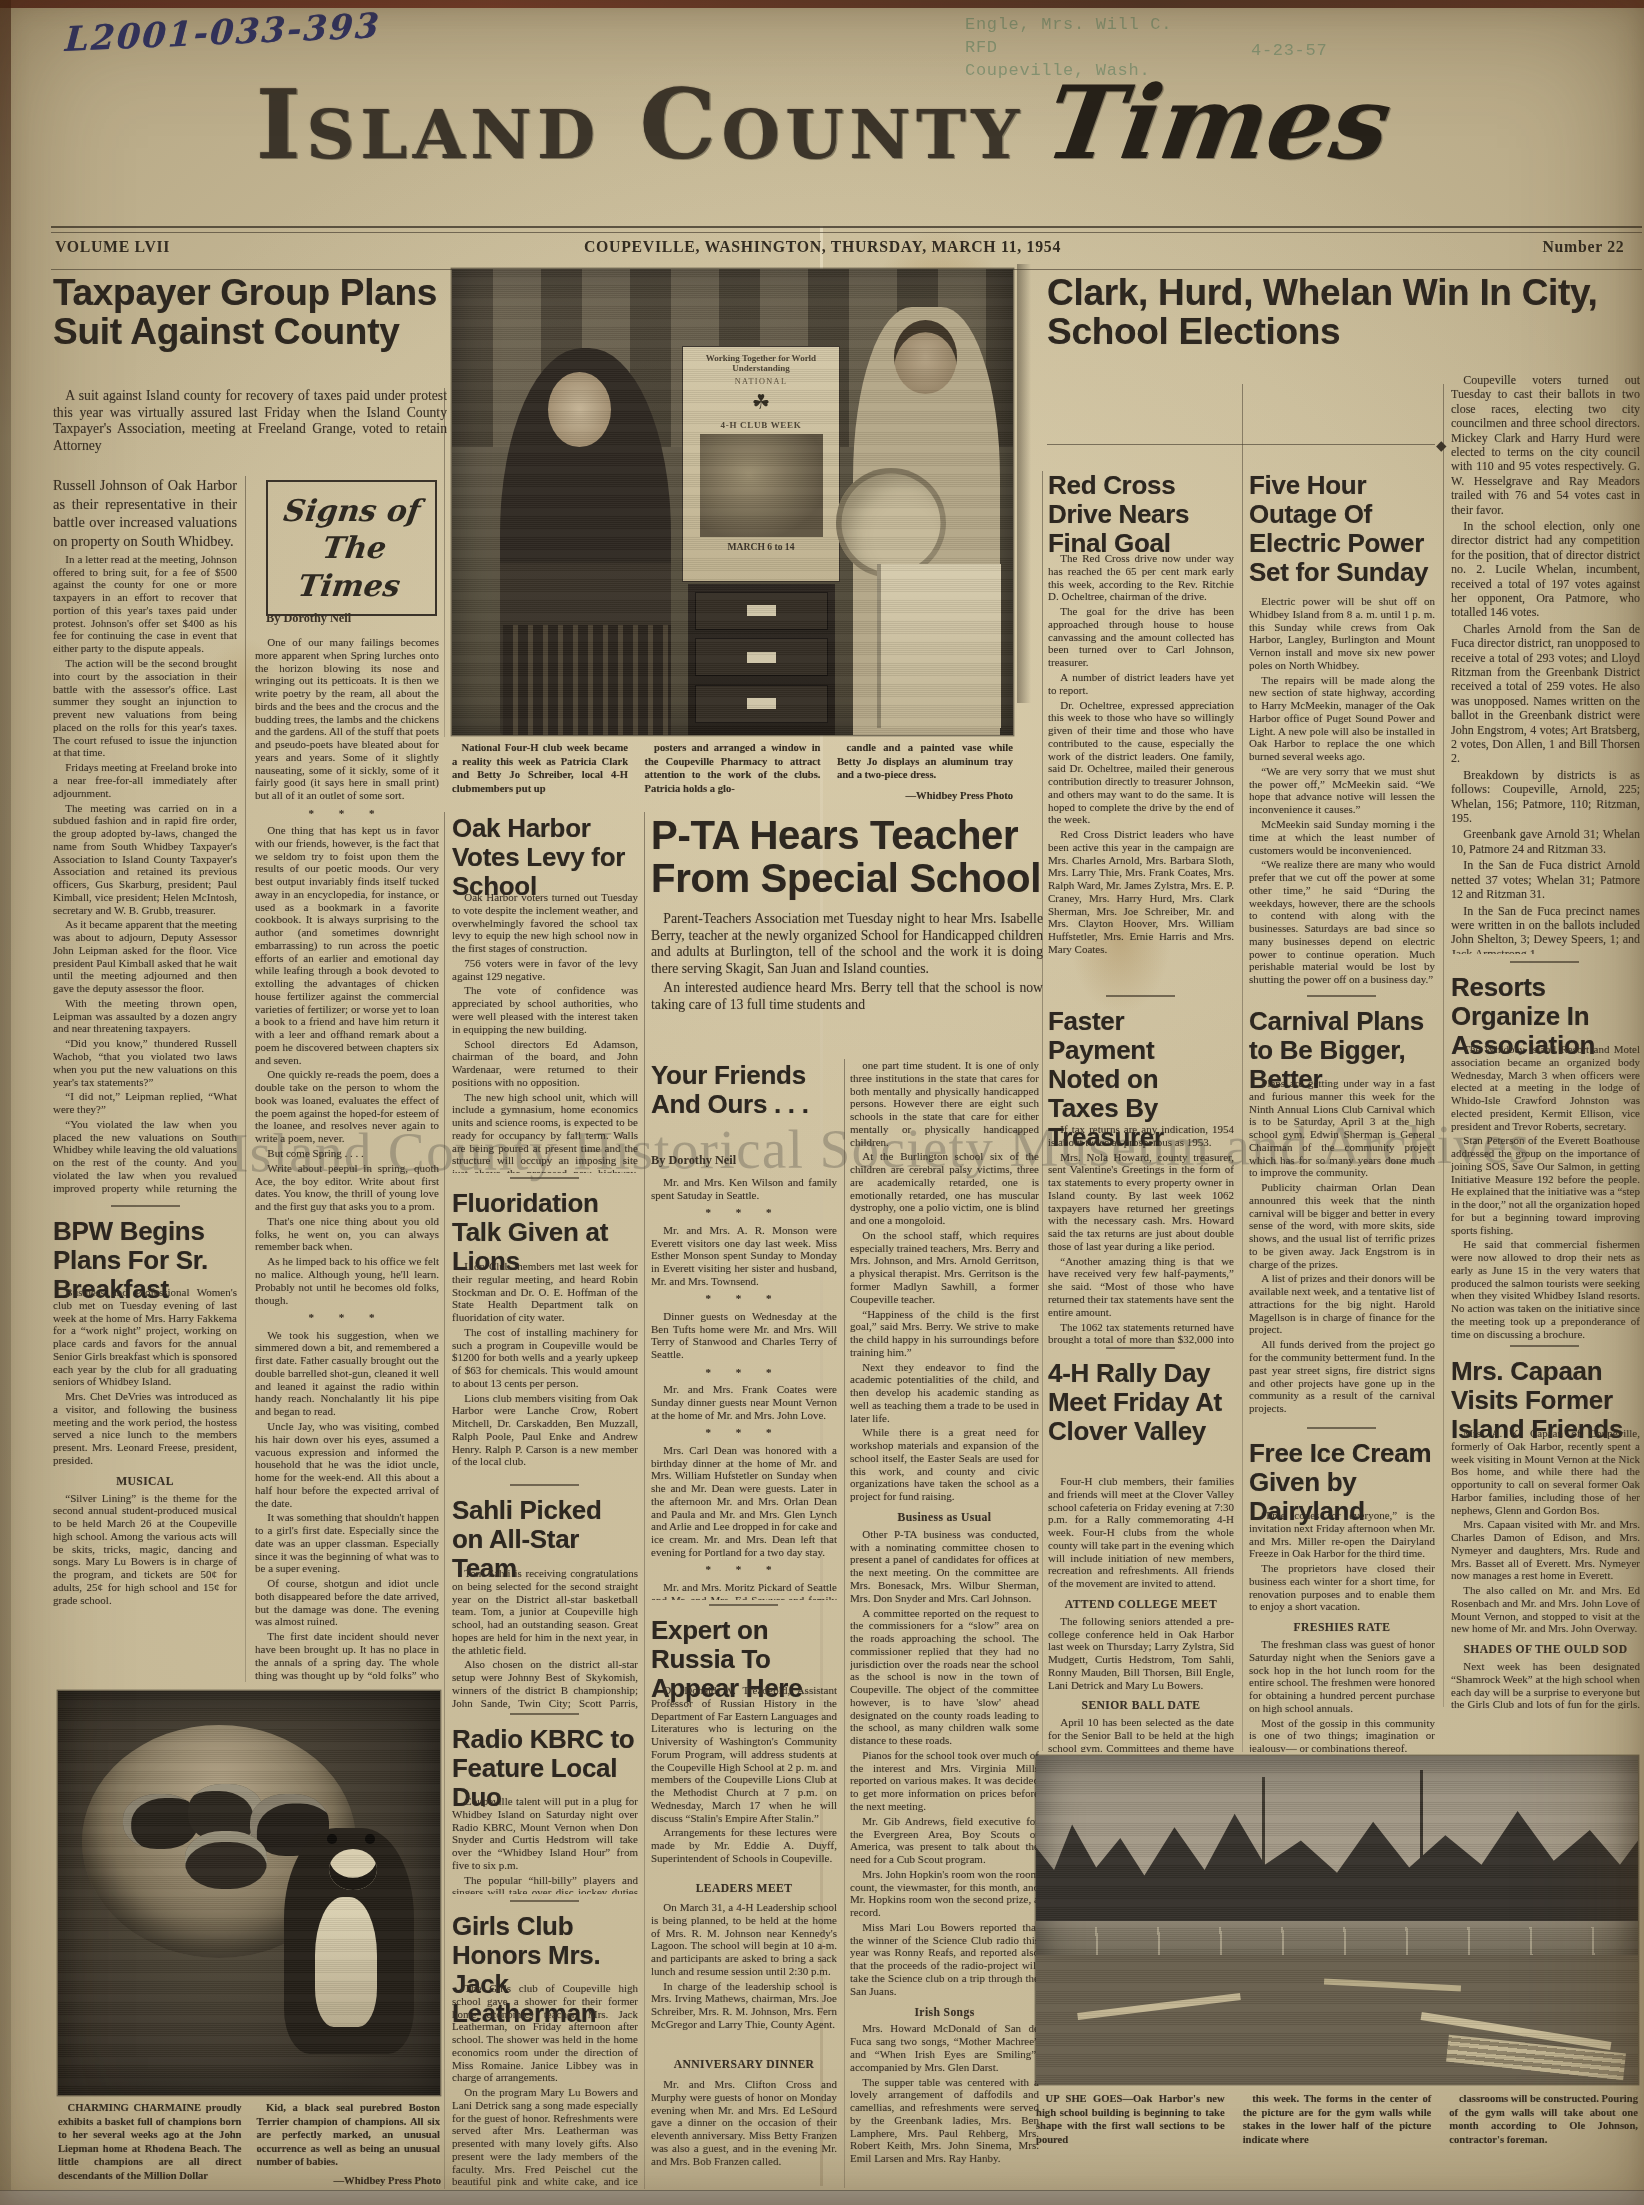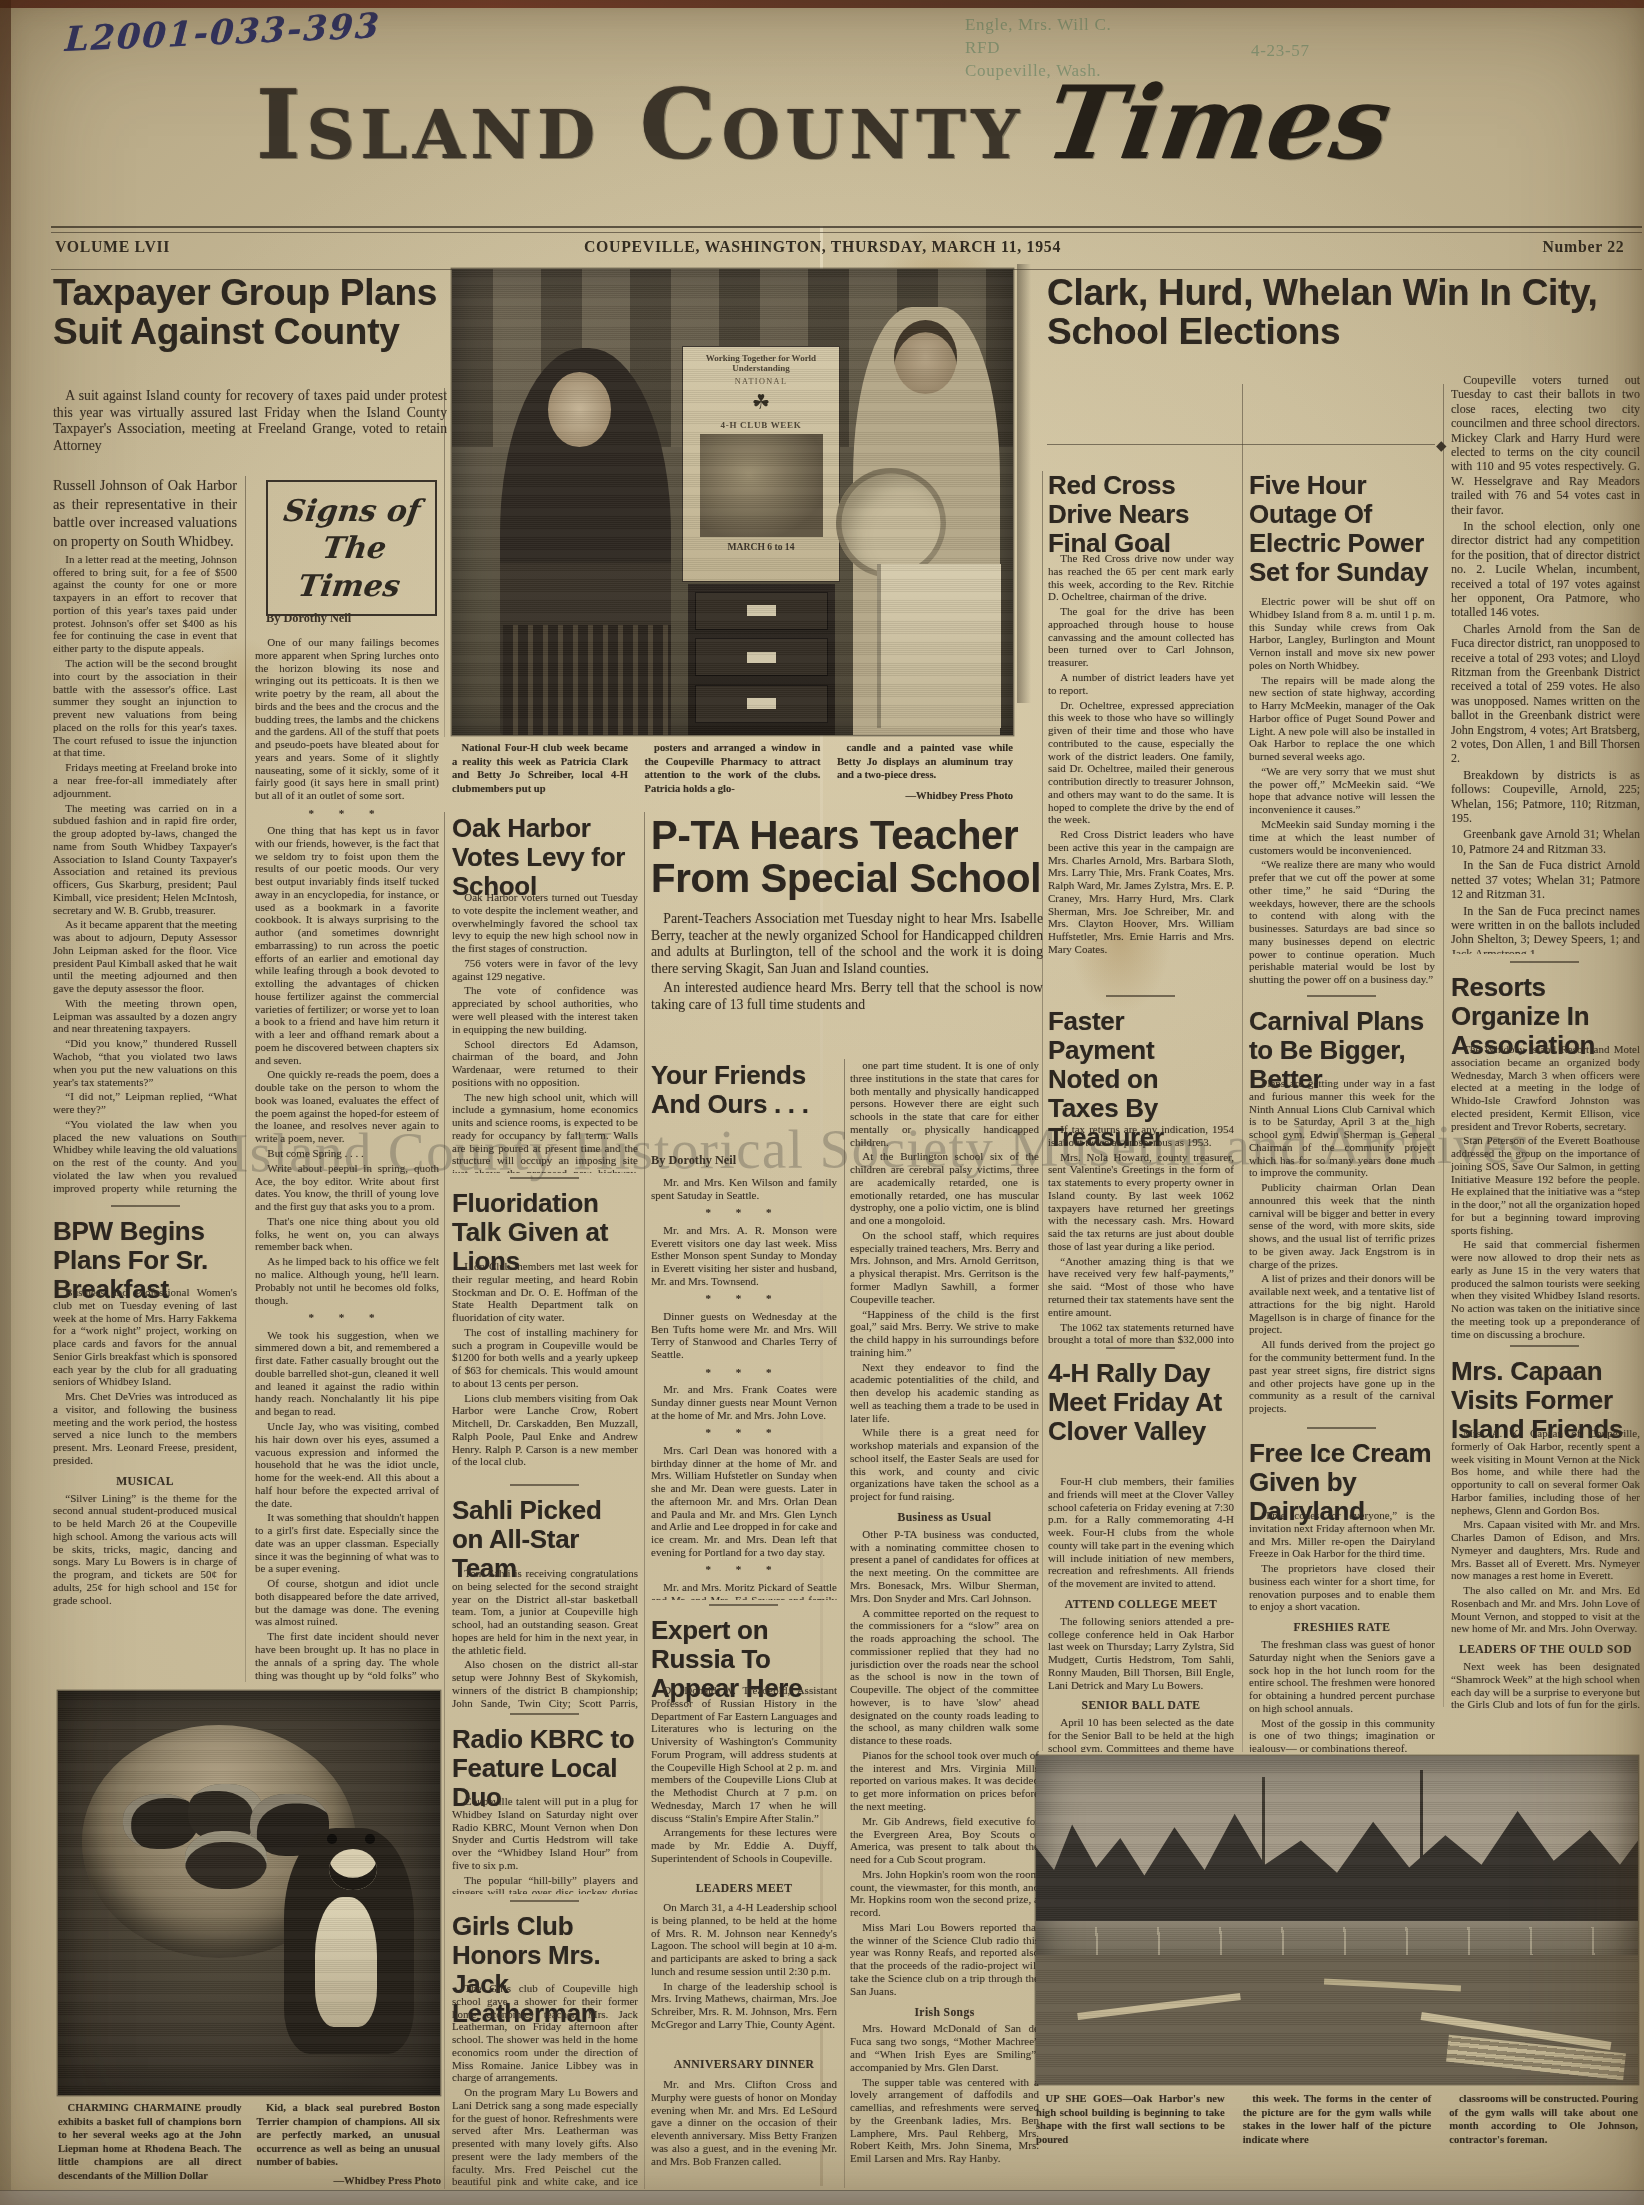--- a/index.html
+++ b/index.html
@@ -25,21 +25,21 @@
   .caption{font-weight:bold;font-size:10.6px;line-height:1.28;color:#362e23;text-shadow:0 0 0.7px rgba(54,46,35,.35);}
   .caption p{margin:0;text-align:justify;text-indent:9.6px;}
   .photo{box-shadow:0 0 0 1.4px rgba(42,36,28,.55), inset 0 0 41px rgba(0,0,0,.5);}
   .grain{position:absolute;inset:0;background:repeating-linear-gradient(0deg, rgba(0,0,0,.07) 0 0.7px, rgba(255,255,255,.03) 0.7px 2.1px);pointer-events:none;}
   .stain{position:absolute;border-radius:50%;pointer-events:none;}
   .watermark{position:absolute;white-space:nowrap;font-family:"Liberation Serif",serif;font-size:55px;color:rgba(74,72,66,.32);letter-spacing:1.4px;transform:rotate(-.4deg);}
   .mast-main{font-family:"DejaVu Serif",serif;font-weight:bold;font-variant:small-caps;font-size:96px;letter-spacing:5.5px;color:#3c352a;text-shadow:1.4px 1.4px 0 rgba(30,25,18,.35), 0 0 1.4px rgba(40,33,24,.6);}
   .mast-script{font-family:"DejaVu Serif",serif;font-style:italic;font-weight:bold;font-size:101px;color:#262119;transform:skewX(-9deg);display:inline-block;text-shadow:1.4px 1.4px 0.7px rgba(25,20,14,.4);}
   .dl{font-family:"Liberation Serif",serif;font-weight:bold;font-size:15.8px;letter-spacing:0.7px;color:#332c21;}
   .handwriting{font-family:"DejaVu Serif",serif;font-style:italic;font-weight:bold;font-size:34px;color:#2f3263;transform:rotate(-2.5deg) skewX(-6deg);letter-spacing:2.1px;text-shadow:0 0 0.7px rgba(47,50,99,.6);}
-  .typed{font-family:Liberation Serif, serif;font-size:17px;line-height:1.35;color:#7d9170;opacity:.85;letter-spacing:0.7px;}
+  .typed{font-family:Liberation Mono, monospace;font-size:17px;line-height:1.35;color:#7d9170;opacity:.85;letter-spacing:0.7px;}
   .signsbox{border:2.7px double #3a332a;padding:9.6px 5.5px;text-align:center;}
   .script-title{font-family:"DejaVu Serif",serif;font-style:italic;font-weight:bold;font-size:30px;line-height:1.25;color:#2e2921;transform:skewX(-8deg);}
 </style>
 </head>
 <body>
 
 <div id="page">
 
   <div class="abs" style="left:0;top:0;width:1645px;height:8.2px;background:linear-gradient(90deg,#4a120c,#6b2014 30%,#3c1710 70%,#551a10);opacity:.8;"></div>
   <div class="abs" style="left:0;top:0;width:11px;height:2205px;background:linear-gradient(180deg,rgba(60,25,14,.65),rgba(70,60,45,.35) 20%,rgba(90,80,60,.25));"></div>
@@ -339,21 +339,21 @@
       <p>The freshman class was guest of honor Saturday night when the Seniors gave a sock hop in the hot lunch room for the entire school. The freshmen were honored for obtaining a hundred percent purchase on high school annuals.</p>
       <p>Most of the gossip in this community is one of two things; imagination or jealousy— or combinations thereof.</p>
     </div>
   <div class="abs head h38 ruled" style="left:1249px;top:1427px;width:184px;">Free Ice Cream Given by Dairyland</div>
 
   <div class="abs head h38 ruled" style="left:1451px;top:1345px;width:186px;">Mrs. Capaan Visits Former Island Friends</div>
   <div class="abs txt" style="left:1451px;top:1427px;width:189px;height:282px;">
       <p>Mrs. A. K. Capaan of Coupeville, formerly of Oak Harbor, recently spent a week visiting in Mount Vernon at the Nick Bos home, and while there had the opportunity to call on several former Oak Harbor families, including those of her nephews, Glenn and Gordon Bos.</p>
       <p>Mrs. Capaan visited with Mr. and Mrs. Charles Damon of Edison, and Mrs. Nymeyer and daughters, Mrs. Rude and Mrs. Basset all of Everett. Mrs. Nymeyer now manages a rest home in Everett.</p>
       <p>The also called on Mr. and Mrs. Ed Rosenbach and Mr. and Mrs. John Love of Mount Vernon, and stopped to visit at the new home of Mr. and Mrs. John Overway.</p>
-      <p class="subhead">LEADERS OF THE OULD SOD</p>
+      <p class="subhead">SHADES OF THE OULD SOD</p>
       <p>Next week has been designated “Shamrock Week” at the high school when each day will be a surprise to everyone but the Girls Club and lots of fun for the girls. Each day will see different (and unusual) garb, and the week will end Friday night with a Tolo dance.</p>
     </div>
 
   <div class="abs photo" style="left:1036px;top:1756px;width:602px;height:328px;background:linear-gradient(180deg,#978e7d 0%,#a79d8a 38%,#6f6756 60%,#5c5444 100%);overflow:hidden;">
     <div class="abs" style="left:226px;top:20.6px;width:2.7px;height:103px;background:#3b362c;"></div>
     <div class="abs" style="left:384px;top:13.7px;width:3.4px;height:116px;background:#37322a;"></div>
     <div class="abs" style="left:0;top:31px;width:602px;height:134px;background:#31302c27;background-color:#34302a;clip-path:polygon(0 100%,0 45%,3% 62%,6% 28%,10% 60%,14% 38%,18% 66%,23% 30%,28% 62%,33% 20%,38% 58%,44% 40%,50% 64%,56% 26%,62% 60%,68% 36%,74% 58%,80% 18%,86% 55%,92% 32%,97% 58%,100% 40%,100% 100%);"></div>
     <div class="abs" style="left:20.6px;top:140px;width:562px;height:58px;background:repeating-linear-gradient(90deg,#262219 0 48px,#3d3独82c 48px 53px);background-color:#2b2throughout;background:repeating-linear-gradient(90deg,#262219 0 48px,#45默3e 48px 53px);"></div>
     <div class="abs" style="left:0;top:171px;width:602px;height:82px;background:repeating-linear-gradient(88deg,rgba(210,200,170,.5) 0 2.1px,rgba(0,0,0,0) 2.1px 62px);"></div>
     <div class="abs" style="left:0;top:199px;width:602px;height:129px;background:radial-gradient(ellipse at 40% 30%,#7d745f,#55709 70%);background-color:#675e4c;"></div>

